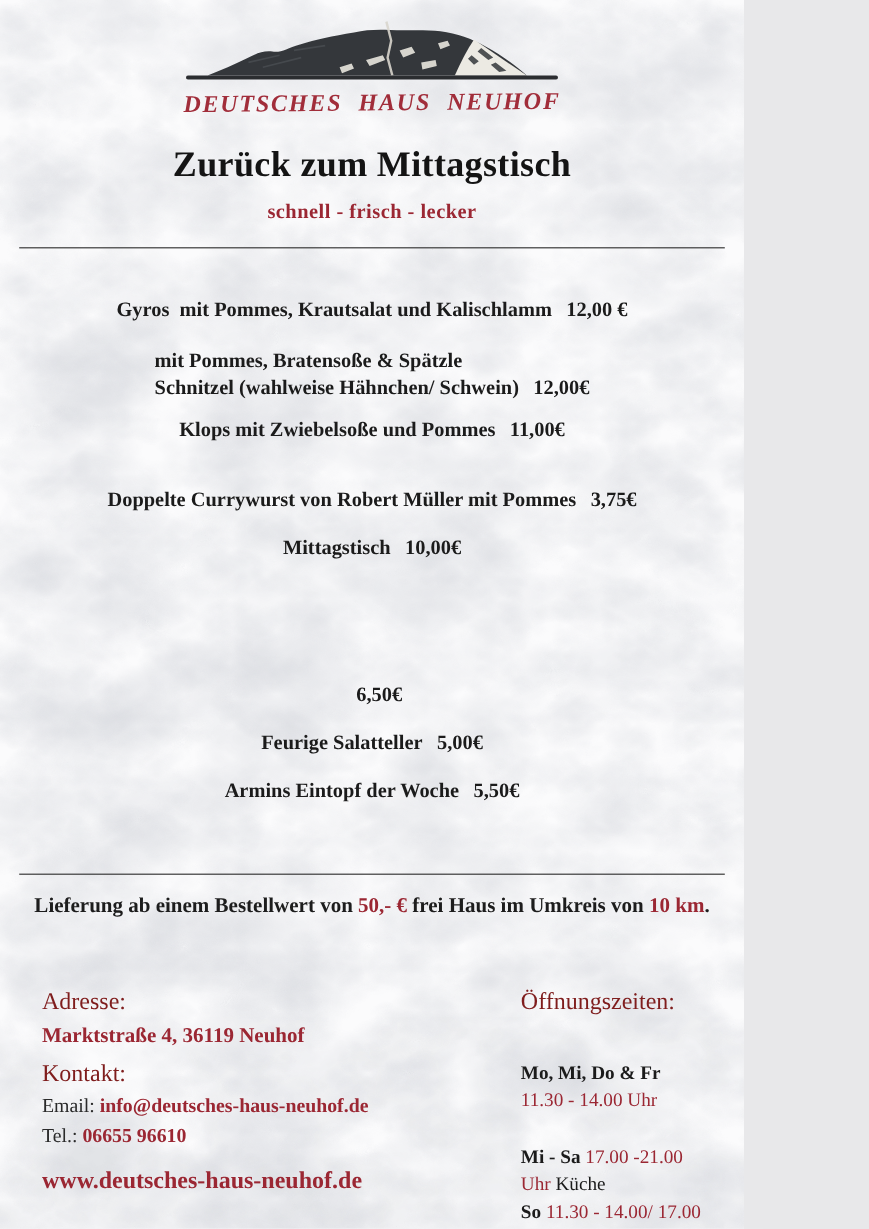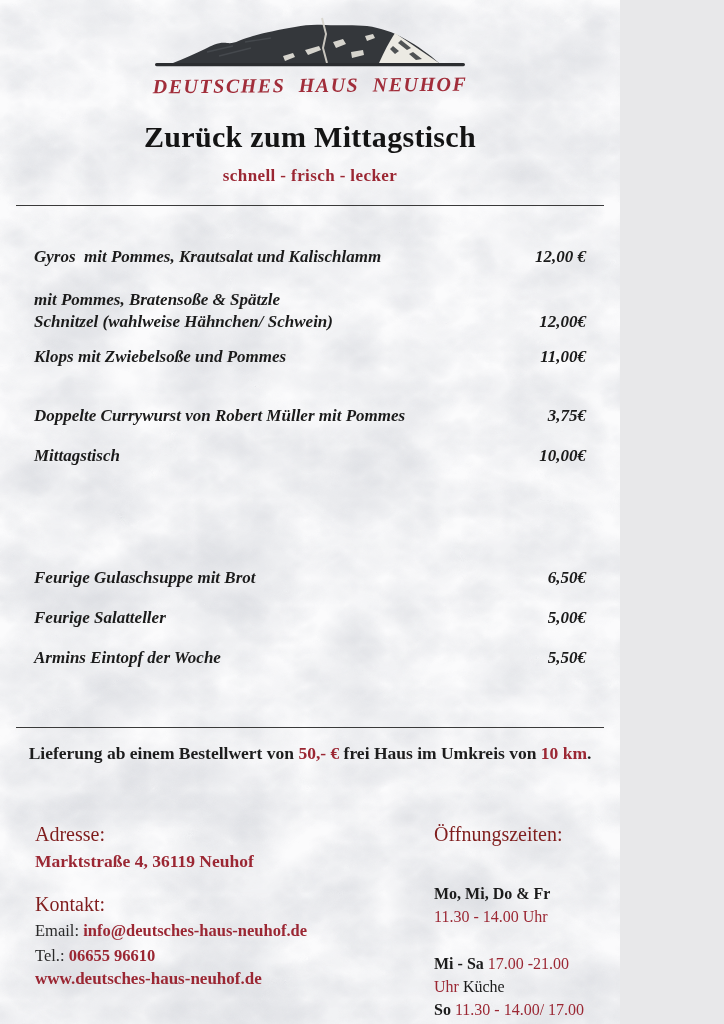--- a/index.html
+++ b/index.html
@@ -11,35 +11,35 @@
   .logo-name{margin-top:2px;font-size:20px;font-weight:bold;font-style:italic;color:#a12d3a;
              letter-spacing:1.5px;word-spacing:7px;transform:rotate(-0.5deg);}
   .title{margin-top:20px;text-align:center;font-size:30px;font-weight:bold;color:#141414;
          letter-spacing:.3px;line-height:40px;}
   .subtitle{margin-top:8px;text-align:center;font-size:17px;font-weight:bold;color:#9b2733;
             letter-spacing:.4px;line-height:22px;}
   .divider{border-top:1.6px solid #3a3a3a;margin:0 16px;}
   .divider.first{margin-top:18px;}
   .divider.second{margin-top:58px;}
   .menu{margin:0 34px;font-weight:bold;font-size:17px;color:#1b1b1b;}
-  .row{display:flex;justify-content:space-between;align-items:flex-end;line-height:22px;font-style:italic;}
+  .row{display:flex;justify-content:center;align-items:flex-end;line-height:22px;}
   .price{white-space:nowrap;padding-left:12px;}
   .mt40{margin-top:40px}.mt21{margin-top:21px}.mt13{margin-top:13px}.mt37{margin-top:37px}
   .mt18{margin-top:18px}.mt100{margin-top:100px}
   .delivery{margin:13px 20px 0 20px;text-align:center;font-size:17.5px;font-weight:bold;line-height:24px;}
   .red{color:#9b2733;}
   .footer{display:flex;margin:56px 35px 0 35px;}
   .f-left{width:383px;}
   .f-right{flex:1;margin-left:16px;}
   .f-label{font-size:20px;color:#7f1d1d;line-height:26px;}
   .addr-value{font-size:17.5px;font-weight:bold;color:#9b2733;margin-top:2px;line-height:24px;}
-  .kontakt{margin-top:18px;}
+  .kontakt{margin-top:8px;}
   .contact-line{font-size:16.5px;margin-top:3px;line-height:22px;color:#2a2a2a;}
   .contact-line .val{font-weight:bold;color:#9b2733;text-decoration:none;}
-  .website{font-size:17px;font-weight:bold;color:#9b2733;line-height:24px;
+  .website{margin-top:14px;font-size:20px;font-weight:bold;color:#9b2733;line-height:24px;
            display:inline-block;text-decoration:none;}
   .hours-days{font-weight:bold;font-size:16px;margin-top:36px;line-height:22px;color:#1b1b1b;}
   .hours-time{color:#9b2733;font-size:16px;margin-top:1px;line-height:22px;}
   .hours-line{font-size:16px;line-height:23px;color:#1b1b1b;}
   .hours-line.gap{margin-top:24px;}
   .hours-line .days{font-weight:bold;}
 </style>
 </head>
 <body>
 
@@ -102,21 +102,20 @@
       </div>
       <div class="row mt37">
         <span>Doppelte Currywurst von Robert Müller mit Pommes</span>
         <span class="price">3,75€</span>
       </div>
       <div class="row mt18">
         <span>Mittagstisch</span>
         <span class="price">10,00€</span>
       </div>
       <div class="row mt100">
-        <span>Feurige Gulaschsuppe mit Brot</span>
         <span class="price">6,50€</span>
       </div>
       <div class="row mt18">
         <span>Feurige Salatteller</span>
         <span class="price">5,00€</span>
       </div>
       <div class="row mt18">
         <span>Armins Eintopf der Woche</span>
         <span class="price">5,50€</span>
       </div>

